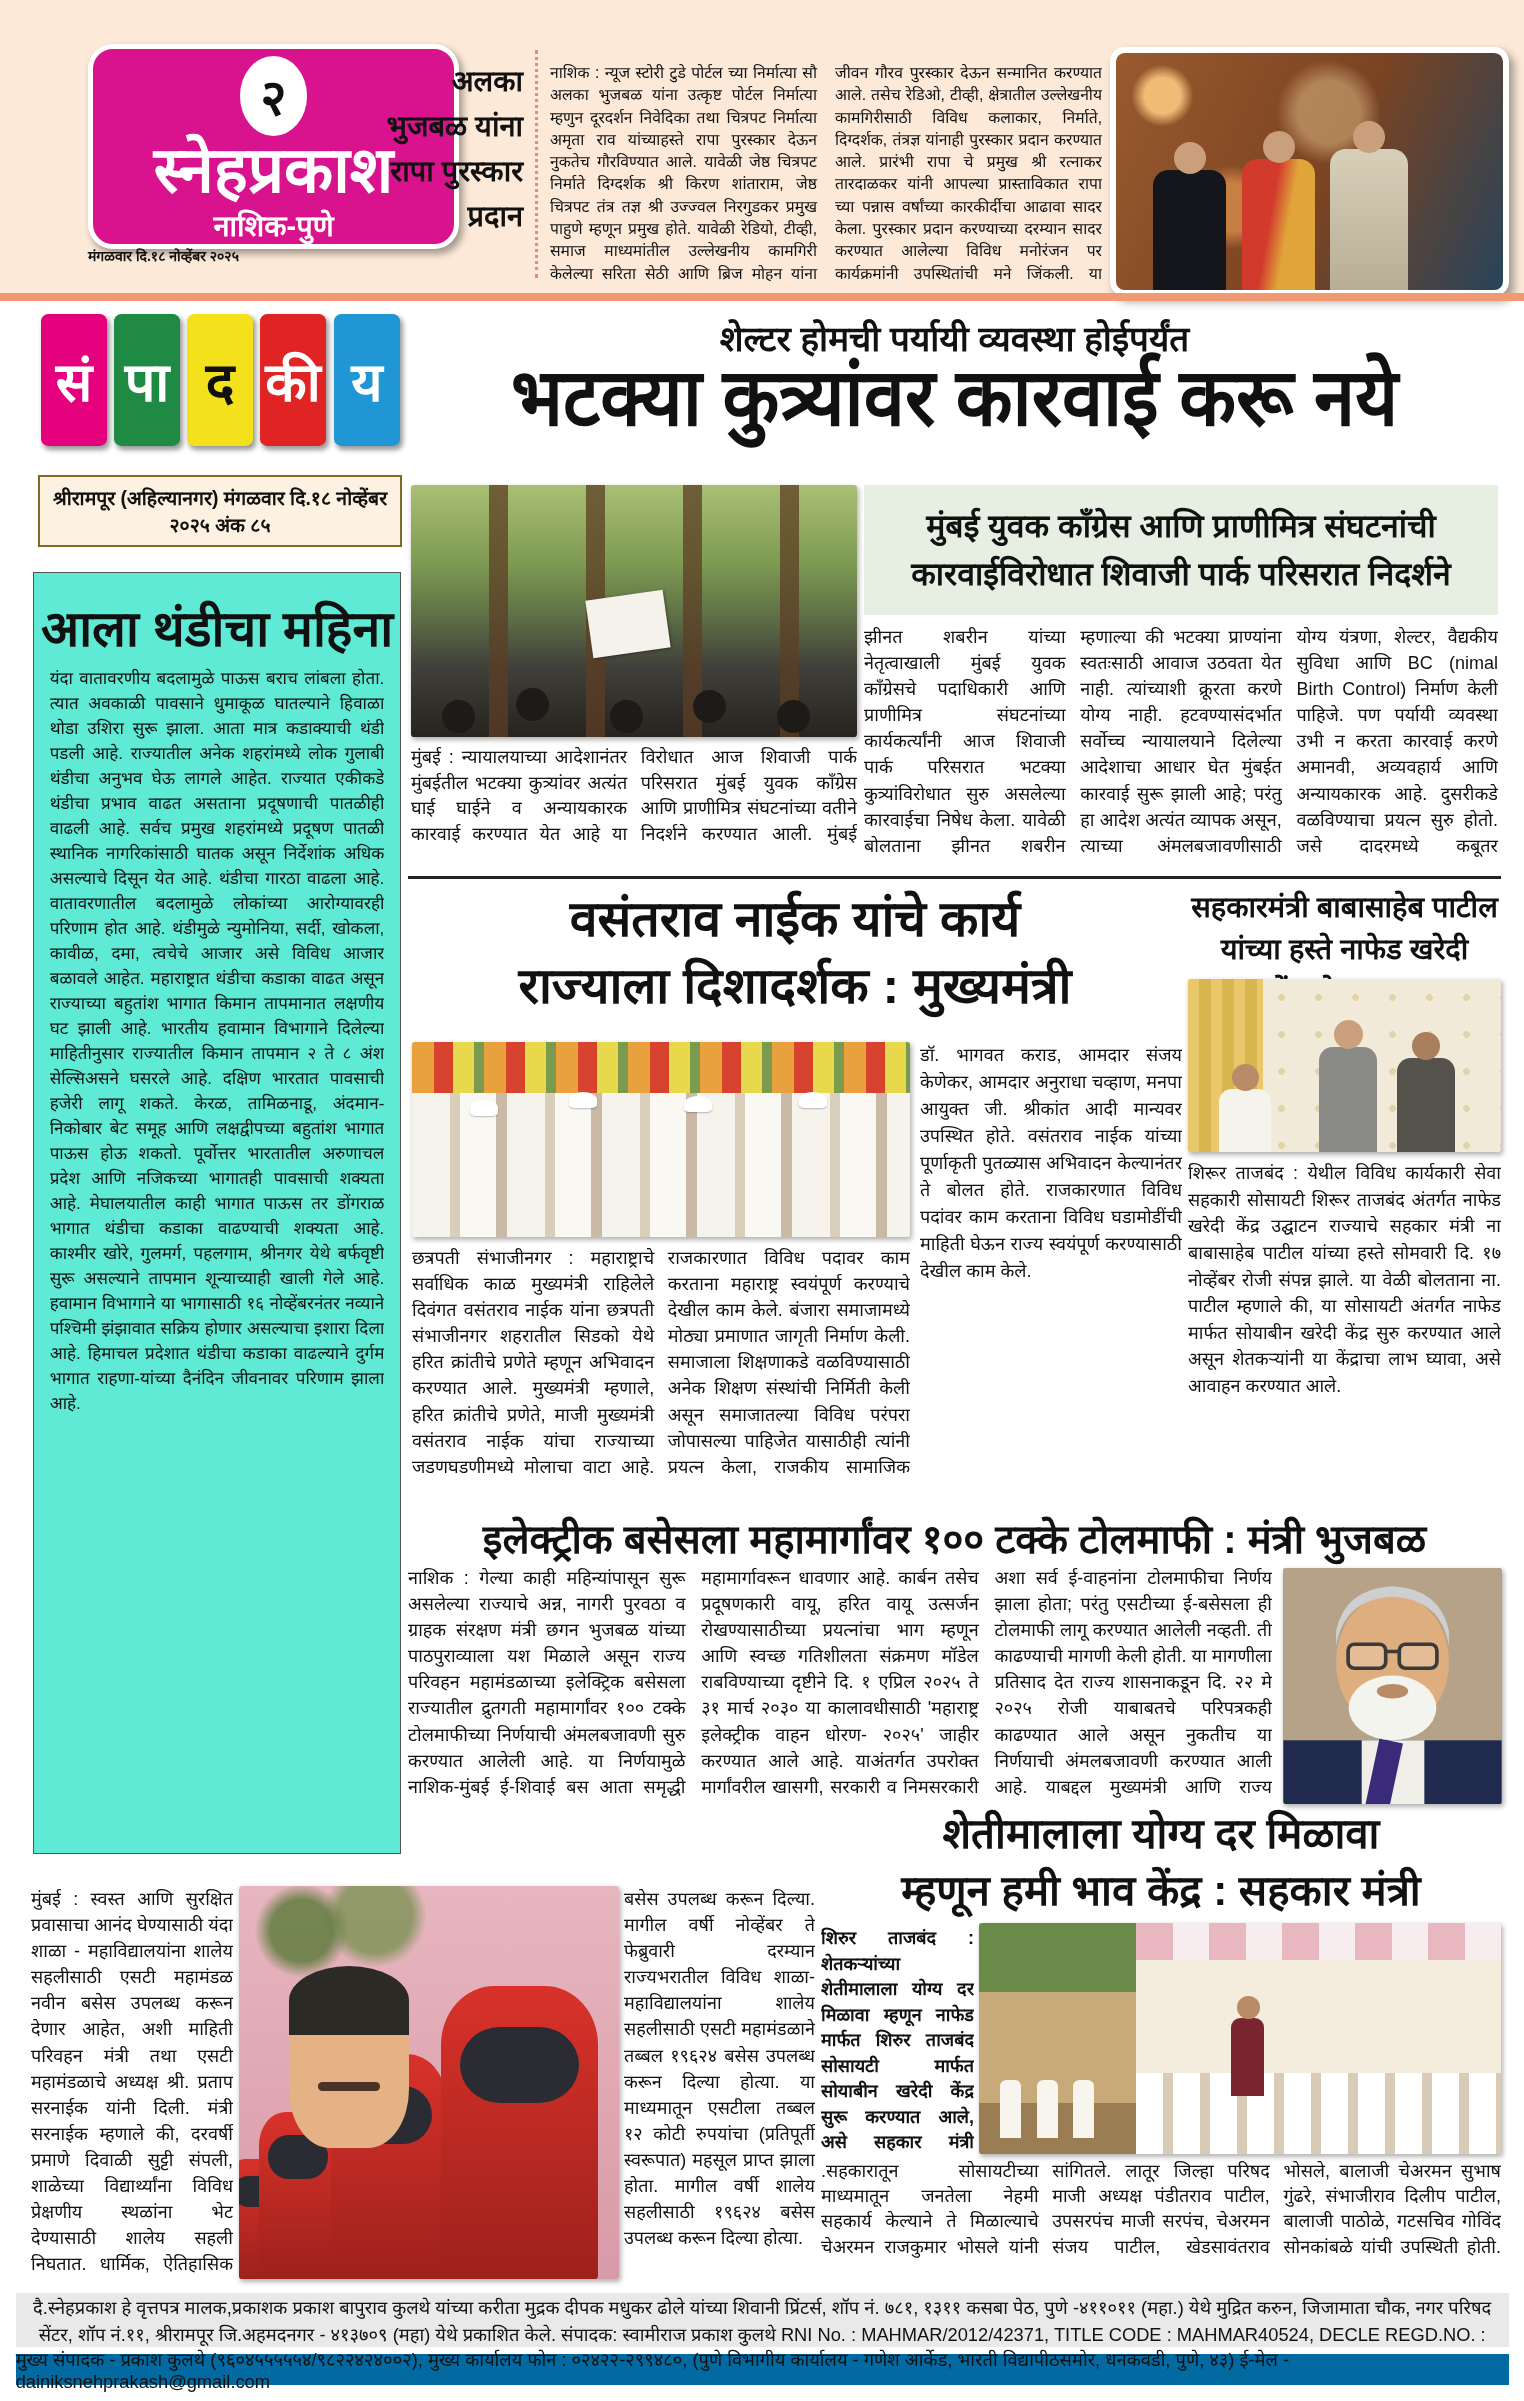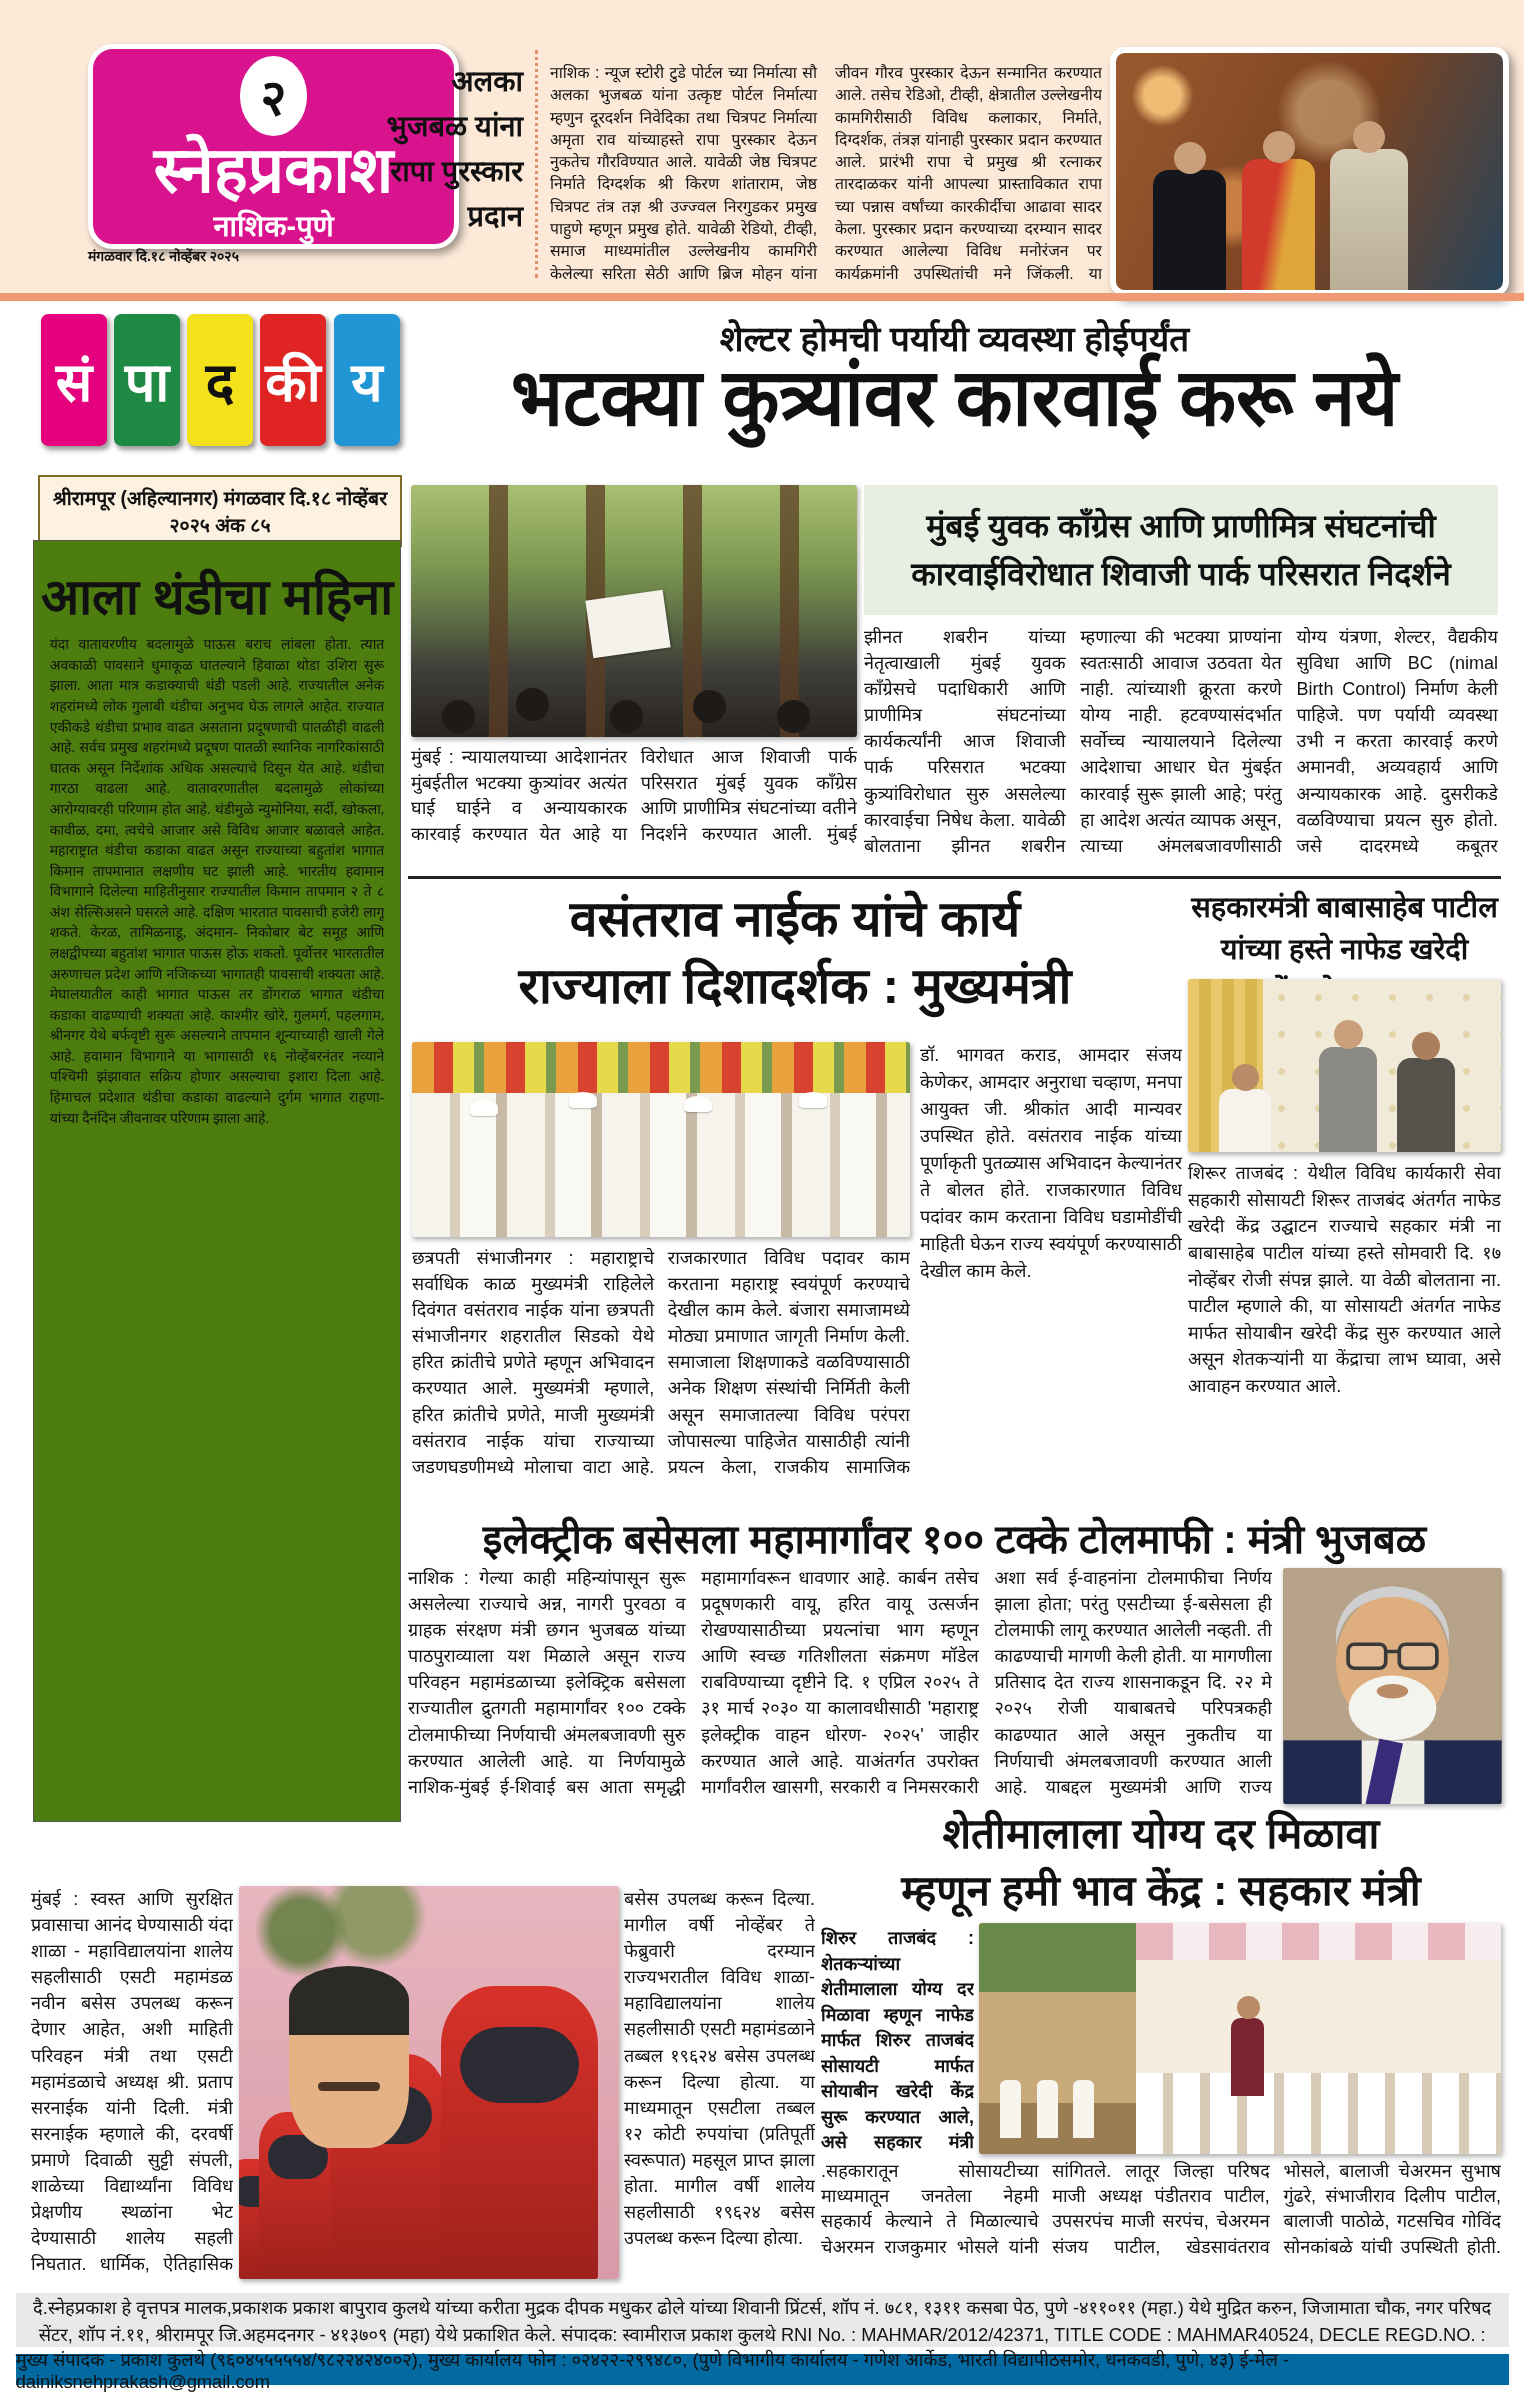--- a/index.html
+++ b/index.html
@@ -42,23 +42,23 @@
   
   .tile{top:314px;width:66px;height:132px;border-radius:7.3px;box-shadow:2.6px 3.1px 5.2px rgba(0,0,0,.4);
         display:flex;align-items:center;justify-content:center;font-size:54px;font-weight:800;color:#fff;}
   .t0{left:41px;background:#e5007d;}
   .t1{left:114px;background:#1e8a44;}
   .t2{left:187px;background:#f3e11c;color:#111;}
   .t3{left:260px;background:#e02424;}
   .t4{left:334px;background:#2196d4;}
   .datebox{left:38px;top:475px;width:360px;height:68px;border:2.6px solid #7c6c26;background:#fdf2e1;
            display:flex;align-items:center;justify-content:center;font-size:19.4px;font-weight:800;text-align:center;}
-  .edbox{left:33px;top:540px;width:366px;height:1280px;background:#4d7c0f;border:1.6px solid #555;}
+  .edbox{left:33px;top:572px;width:366px;height:1280px;background:#5eead4;border:1.6px solid #555;}
   .ed-hl{margin:20px 5.2px 6.3px 5.2px;text-align:center;font-size:50px;font-weight:800;}
-  .ed-body{margin:5.2px 15.7px;height:1161px;font-size:14px;line-height:1.47;text-align:justify;overflow:hidden;font-family:Liberation Serif, serif;}
+  .ed-body{margin:5.2px 15.7px;height:1161px;font-size:17px;line-height:1.47;text-align:justify;overflow:hidden;}
 
   
   .kicker{left:408px;top:314px;width:1093px;text-align:center;font-size:35px;font-weight:800;}
   .dog-hl{left:408px;top:358px;width:1093px;text-align:center;font-size:74px;font-weight:900;
           line-height:1.0;white-space:nowrap;transform:scaleY(1.08);transform-origin:top;}
   .photo{border-radius:3.1px;box-shadow:1.6px 2.1px 5.2px rgba(0,0,0,.3);overflow:hidden;}
   .protest-photo{left:411px;top:485px;width:446px;height:252px;
       background:linear-gradient(#a9bf74 0%,#7f9c52 30%,#5f7046 52%,#41403a 72%,#27231f 100%);}
   .trunks{position:absolute;inset:0;background:repeating-linear-gradient(90deg,transparent 0 78px,rgba(92,62,36,.75) 78px 97px);}
   .placard{position:absolute;left:178px;top:110px;width:78px;height:58px;background:#f4f2ea;transform:rotate(-8deg);

